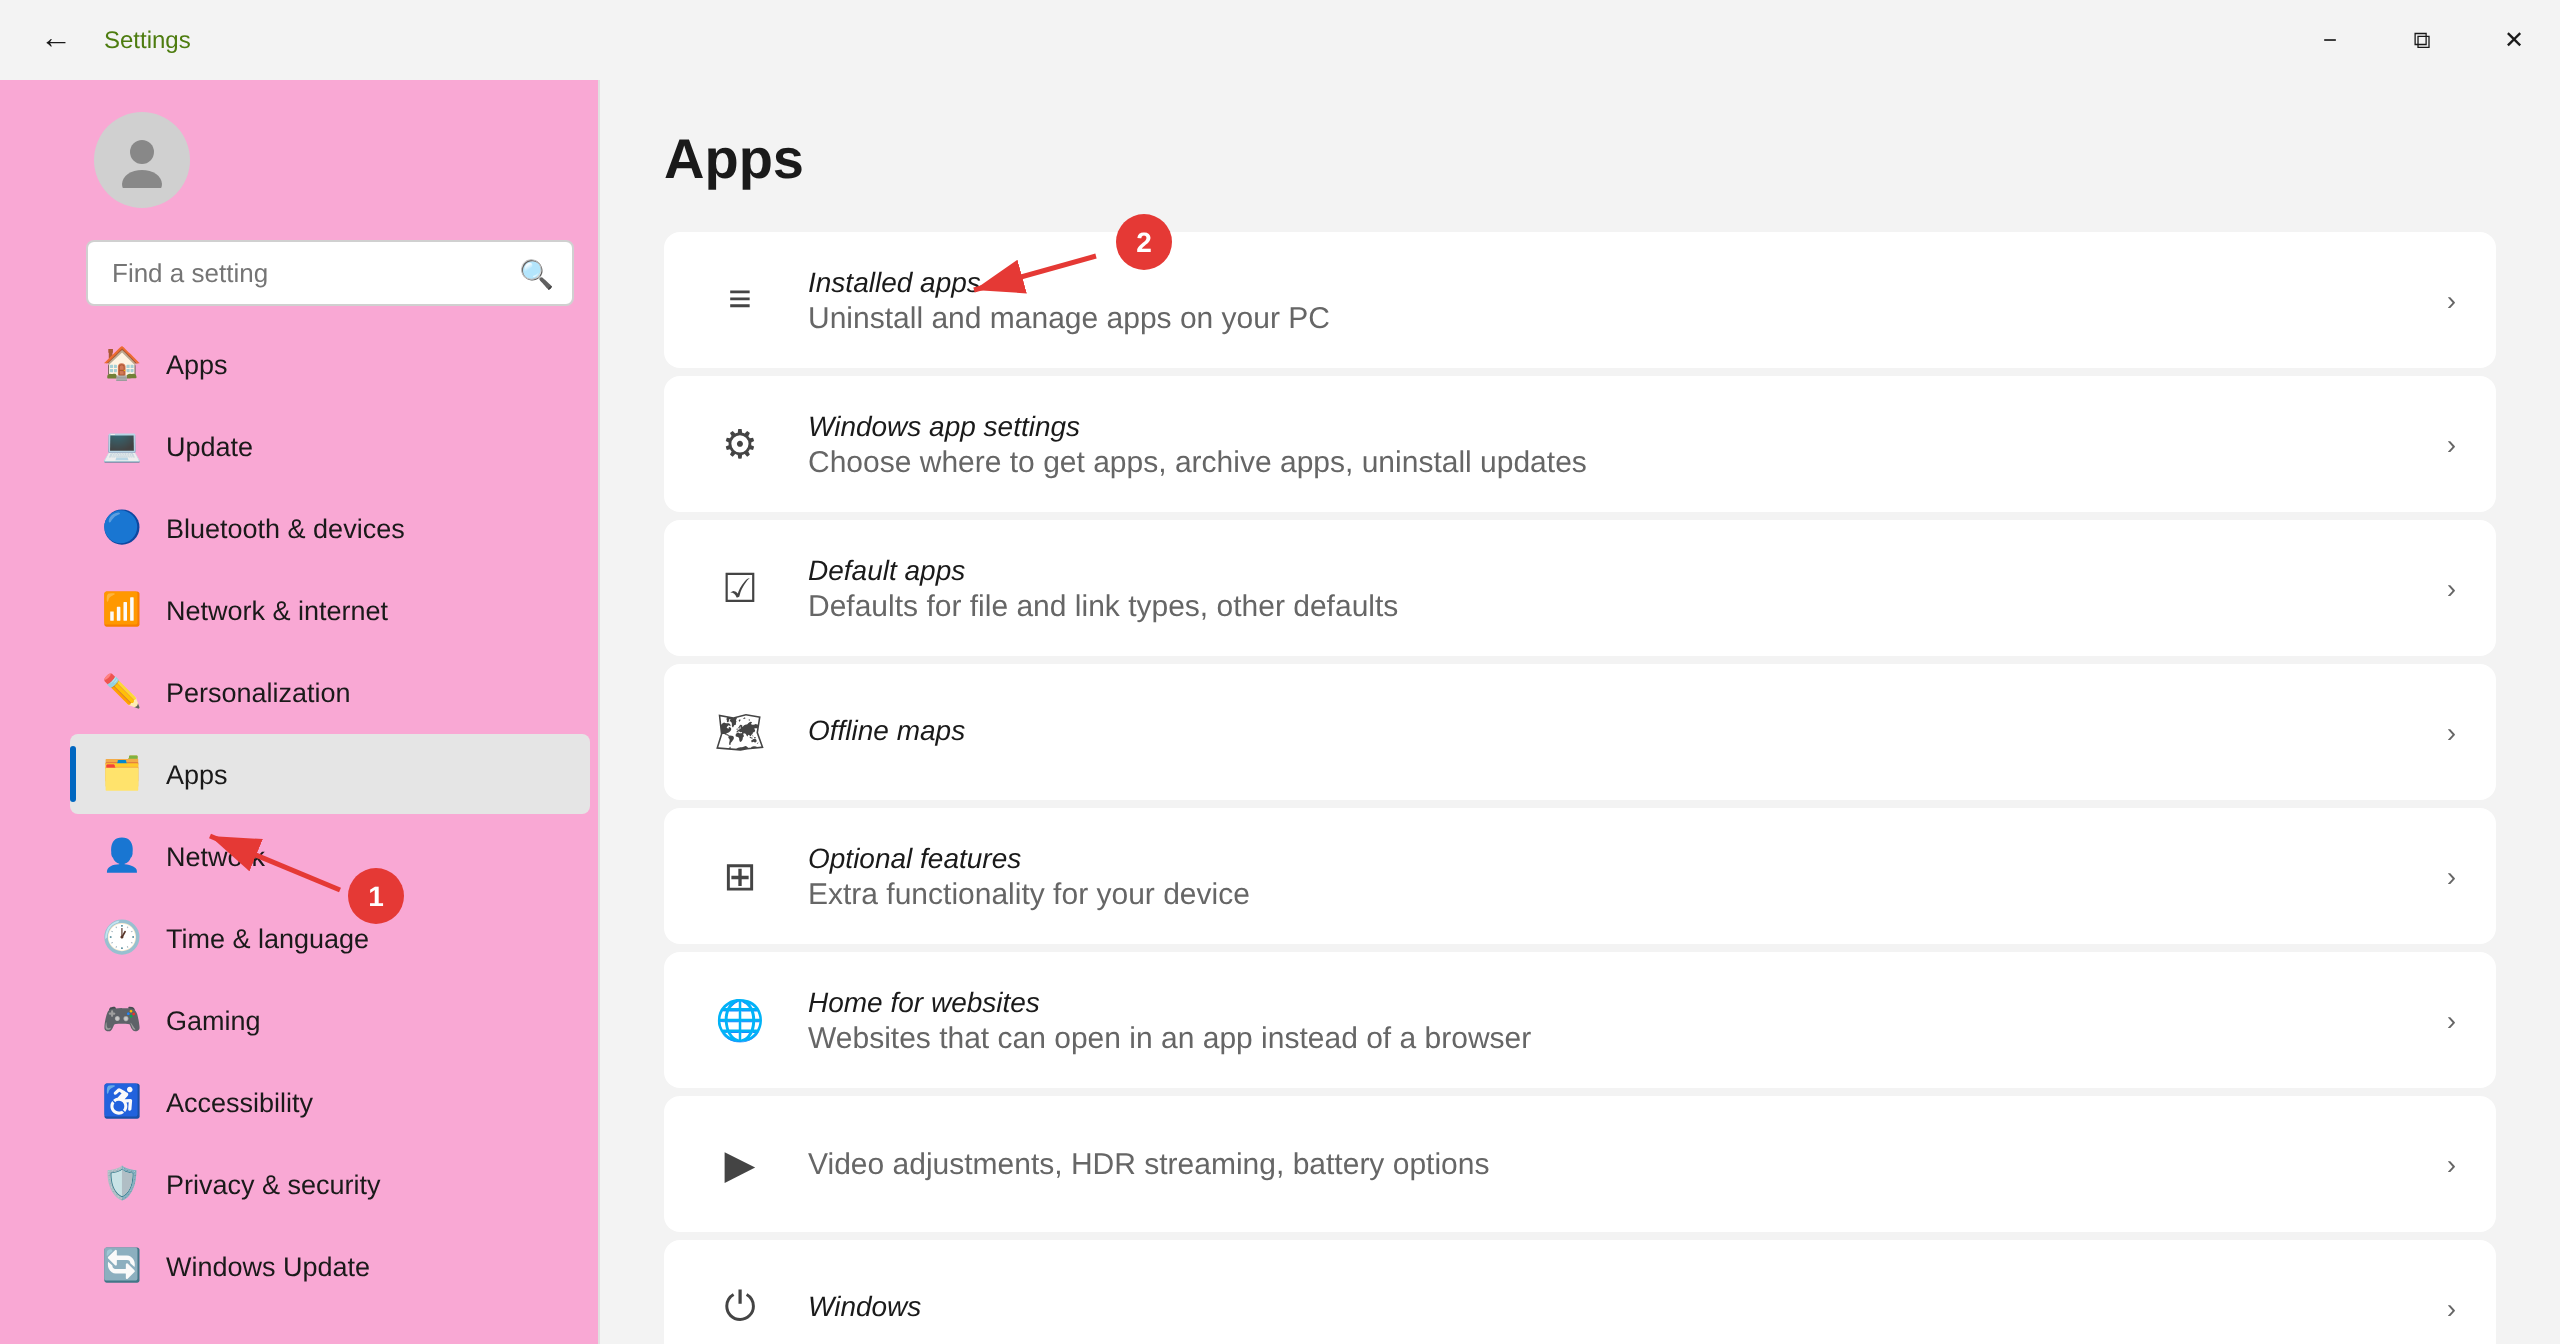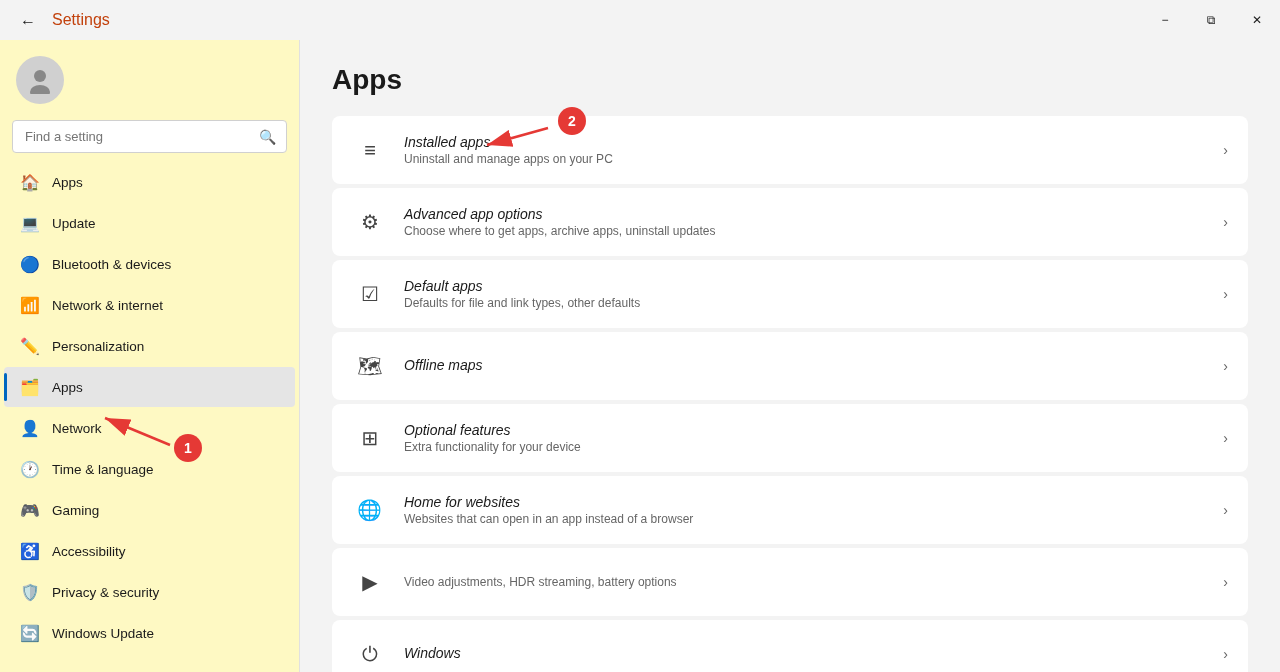--- a/index.html
+++ b/index.html
@@ -14,22 +14,22 @@
       justify-content: space-between;
       padding: 0 0 0 12px;
       flex-shrink: 0;
     }
     .titlebar-left {
       display: flex;
       align-items: center;
       gap: 8px;
     }
     .titlebar-title {
-      font-size: 16px;
-      color: #c2410c;
+      font-size: 12px;
+      color: #4d7c0f;
     }
     .titlebar-controls {
       display: flex;
       align-items: center;
     }
     .titlebar-btn {
       width: 46px;
       height: 40px;
       display: flex;
       align-items: center;
@@ -52,26 +52,27 @@
     
     .app-body {
       display: flex;
       flex: 1;
       overflow: hidden;
     }
 
     
     .sidebar {
       width: 300px;
-      background: #fef9c3;
+      background: #f9a8d4;
       display: flex;
       flex-direction: column;
       flex-shrink: 0;
       overflow-y: auto;
       border-right: 1px solid #e0e0e0;
+      padding-left: 31px;
     }
     .sidebar-user {
       display: flex;
       align-items: center;
       padding: 16px 16px 12px 16px;
     }
     .avatar {
       width: 48px;
       height: 48px;
       border-radius: 50%;
@@ -184,21 +185,21 @@
       flex: 1;
     }
     .item-title {
       font-size: 14px;
       font-weight: 500;
       color: #1a1a1a;
       margin-bottom: 2px;
       font-style: italic;
     }
     .item-desc {
-      font-size: 12px;
+      font-size: 15px;
       color: #666;
     }
     .item-chevron {
       color: #666;
       font-size: 14px;
     }
 
     
     .annotations-layer {
       position: absolute;
@@ -301,21 +302,21 @@
           <div class="item-icon">≡</div>
           <div class="item-text">
             <div class="item-title">Installed apps</div>
             <div class="item-desc">Uninstall and manage apps on your PC</div>
           </div>
           <div class="item-chevron">›</div>
         </div>
         <div class="settings-item">
           <div class="item-icon">⚙</div>
           <div class="item-text">
-            <div class="item-title">Advanced app options</div>
+            <div class="item-title">Windows app settings</div>
             <div class="item-desc">Choose where to get apps, archive apps, uninstall updates</div>
           </div>
           <div class="item-chevron">›</div>
         </div>
         <div class="settings-item">
           <div class="item-icon">☑</div>
           <div class="item-text">
             <div class="item-title">Default apps</div>
             <div class="item-desc">Defaults for file and link types, other defaults</div>
           </div>

